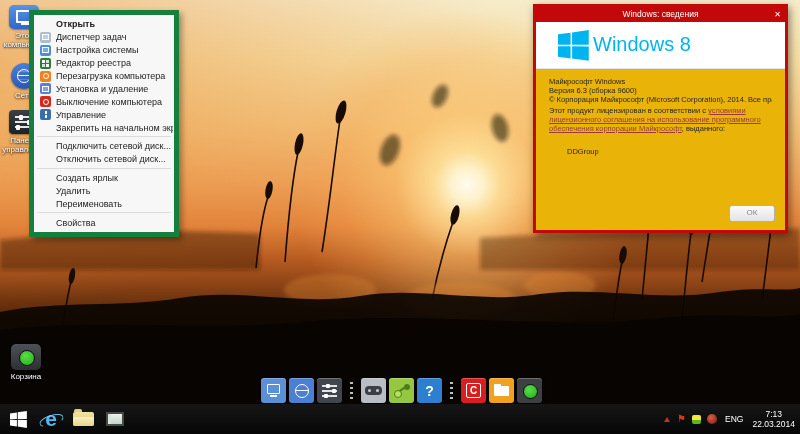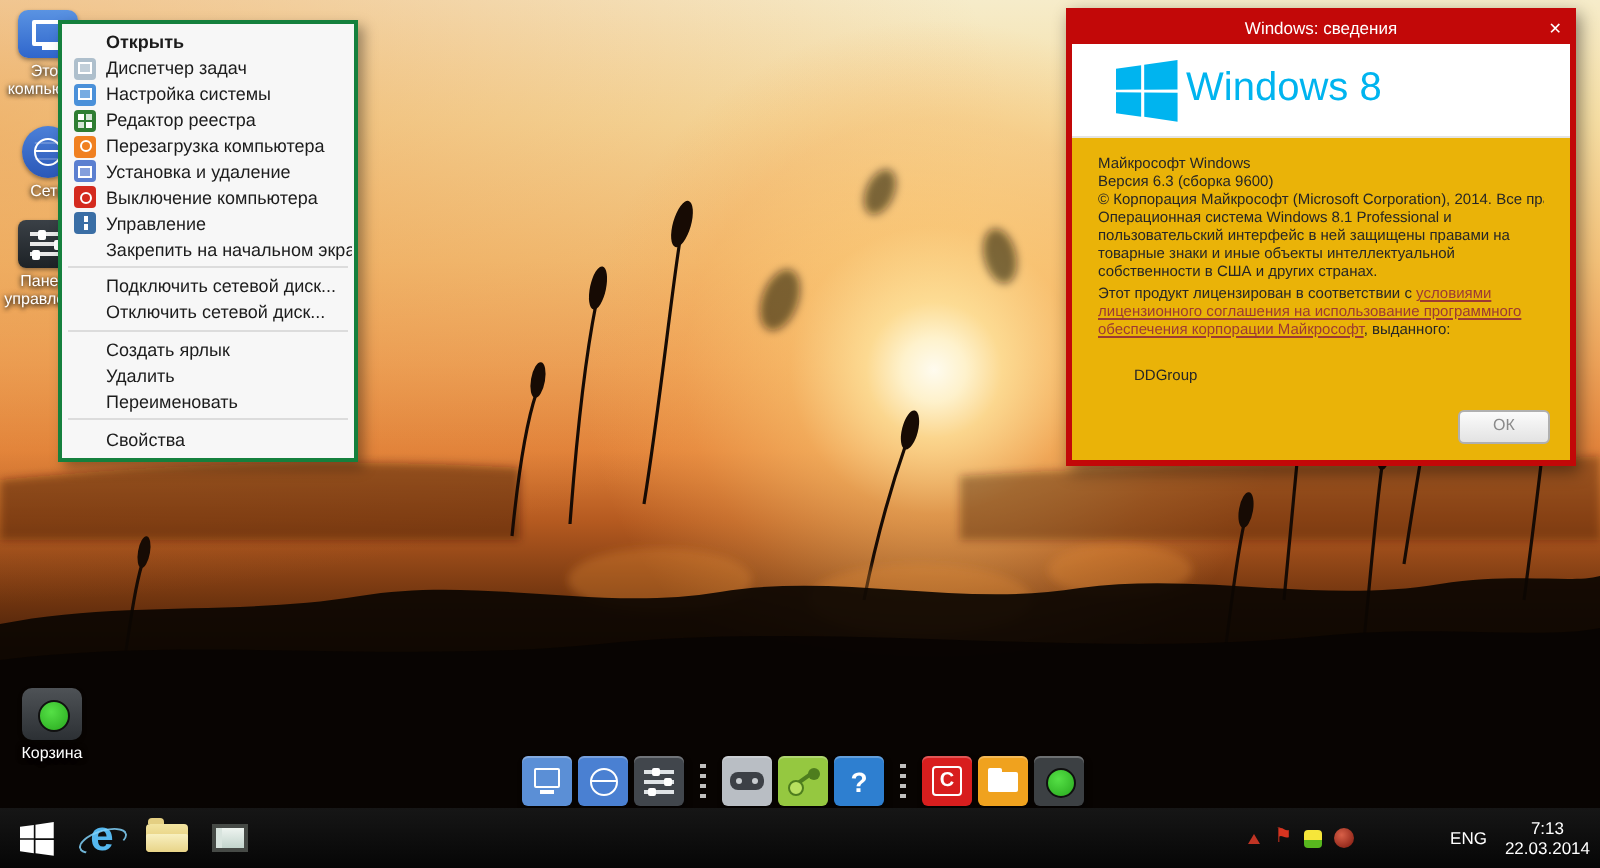--- a/index.html
+++ b/index.html
@@ -29,21 +29,21 @@
   .art-cpl::after{content:"";position:absolute;left:6px;top:6px;width:18px;height:2px;background:#e8e8e8;
     box-shadow:0 5px 0 #e8e8e8,0 10px 0 #e8e8e8;}
   .art-cpl::before{content:"";position:absolute;left:10px;top:4.5px;width:4px;height:5px;background:#fff;border-radius:1px;
     box-shadow:8px 5px 0 #fff,-3px 10px 0 #fff;z-index:1;}
   .art-bin{width:30px;height:26px;border-radius:5px;background:linear-gradient(180deg,#4e5256,#2c3034);box-shadow:0 1px 2px rgba(0,0,0,.4);}
   .art-bin::after{content:"";position:absolute;left:8px;top:6px;width:14px;height:14px;border-radius:50%;
     background:radial-gradient(circle at 40% 35%,#55e046,#28a81e);border:1.5px solid #111;}
 
   
   .cmenu{position:absolute;left:29px;top:10px;width:150px;z-index:4;background:#f7f7f7;
-    border:2px solid #15803d;box-shadow:3px 3px 6px rgba(0,0,0,.35);padding:3px 1px 3px 1px;box-sizing:border-box;}
+    border:5px solid #15803d;box-shadow:3px 3px 6px rgba(0,0,0,.35);padding:3px 1px 3px 1px;box-sizing:border-box;}
   .cm-item{display:flex;align-items:center;height:12.9px;padding-left:5px;font-size:9px;color:#1c1c1c;white-space:nowrap;overflow:hidden;}
   .cm-item.bold{font-weight:bold;}
   .cm-ico{flex:none;width:11px;height:11px;margin-right:5px;border-radius:2px;position:relative;}
   .cm-ico.none{background:transparent;}
   .cm-sep{height:1px;background:#dcdcdc;margin:2px 2px 3px 2px;}
   .ic-rect::after{content:"";position:absolute;left:2px;top:2.5px;width:5px;height:4px;border:1px solid #fff;background:rgba(255,255,255,.25);}
   .ic-grid::after{content:"";position:absolute;left:2px;top:2px;width:3px;height:3px;background:#fff;box-shadow:4px 0 0 rgba(255,255,255,.8),0 4px 0 rgba(255,255,255,.8),4px 4px 0 #fff;}
   .ic-ring::after{content:"";position:absolute;left:2.5px;top:2.5px;width:4px;height:4px;border:1.5px solid #fff;border-radius:50%;}
   .ic-i::after{content:"";position:absolute;left:4.5px;top:2px;width:2px;height:3px;background:#fff;box-shadow:0 4px 0 #fff;}
 
@@ -103,21 +103,21 @@
   .folder-shape::after{content:"";position:absolute;left:0;top:5px;width:21px;height:9px;background:linear-gradient(180deg,#f8f0c0,#e8d488);border-radius:1px 1px 2px 2px;}
   .tb-app{left:102px;width:26px;}
   .app-shape{width:18px;height:14px;box-sizing:border-box;border:2px solid #464a46;background:linear-gradient(180deg,#eef4f0,#c2d4cc);box-shadow:inset 3px 0 0 #d8e4de;}
 
   
   .tray{position:absolute;right:2px;top:404px;height:30px;z-index:4;display:flex;align-items:center;}
   .tray-caret{width:0;height:0;border-left:3.5px solid transparent;border-right:3.5px solid transparent;border-bottom:5px solid #c03424;margin-right:7px;}
   .tray-flag{font-size:10px;color:#d63420;line-height:10px;margin-right:6px;}
   .tray-ind{width:9px;height:9px;border-radius:2px;background:linear-gradient(180deg,#f6e63a 55%,#58b81e 55%);margin-right:6px;}
   .tray-vol{width:10px;height:10px;border-radius:50%;background:radial-gradient(circle at 38% 35%,#d86048,#7c160c);margin-right:8px;}
-  .tray-lang{font-size:8.5px;color:#fff;margin-right:9px;margin-left:40px;}
+  .tray-lang{font-size:8.5px;color:#fff;margin-right:9px;}
   .tray-clock{text-align:center;color:#fff;font-size:8.5px;line-height:10px;margin-right:3px;}
 </style>
 </head>
 <body>
 
 <div class="screen">
 
   <div class="wallpaper">
     <svg width="800" height="434" viewBox="0 0 800 434">
       <defs>
@@ -267,21 +267,20 @@
           <path d="M0,45.9 L35.7,46.1 L35.7,80.6 L0,75.6 Z"></path>
           <path d="M40.1,46.3 L87.4,46.5 L87.4,87.6 L40.1,80.6 Z"></path>
         </g>
       </svg>
       <div class="dlg-product" style="color: rgb(0, 180, 239);">Windows 8</div>
     </div>
     <div class="dlg-body">
       <div class="dlg-line">Майкрософт Windows</div>
       <div class="dlg-line">Версия 6.3 (сборка 9600)</div>
       <div class="dlg-line">© Корпорация Майкрософт (Microsoft Corporation), 2014. Все права</div>
-      <div>Операционная система Windows 8.1 Professional и пользовательский интерфейс в ней защищены правами на товарные знаки и иные объекты интеллектуальной собственности в США и других странах.</div>
       <div class="dlg-license"><span>Этот продукт лицензирован в соответствии с </span><span class="dlg-link">условиями лицензионного соглашения на использование программного обеспечения корпорации Майкрософт</span><span>, выданного:</span></div>
       <div class="dlg-licensee">DDGroup</div>
       <div class="dlg-ok">ОК</div>
     </div>
   </div>
 
   <div class="dock">
     <div class="dock-item g-monitor" style="background: rgb(91, 143, 214);"></div>
     <div class="dock-item g-globe" style="background: rgb(74, 128, 210);"></div>
     <div class="dock-item g-sliders" style="background: rgb(65, 70, 76);"></div>

